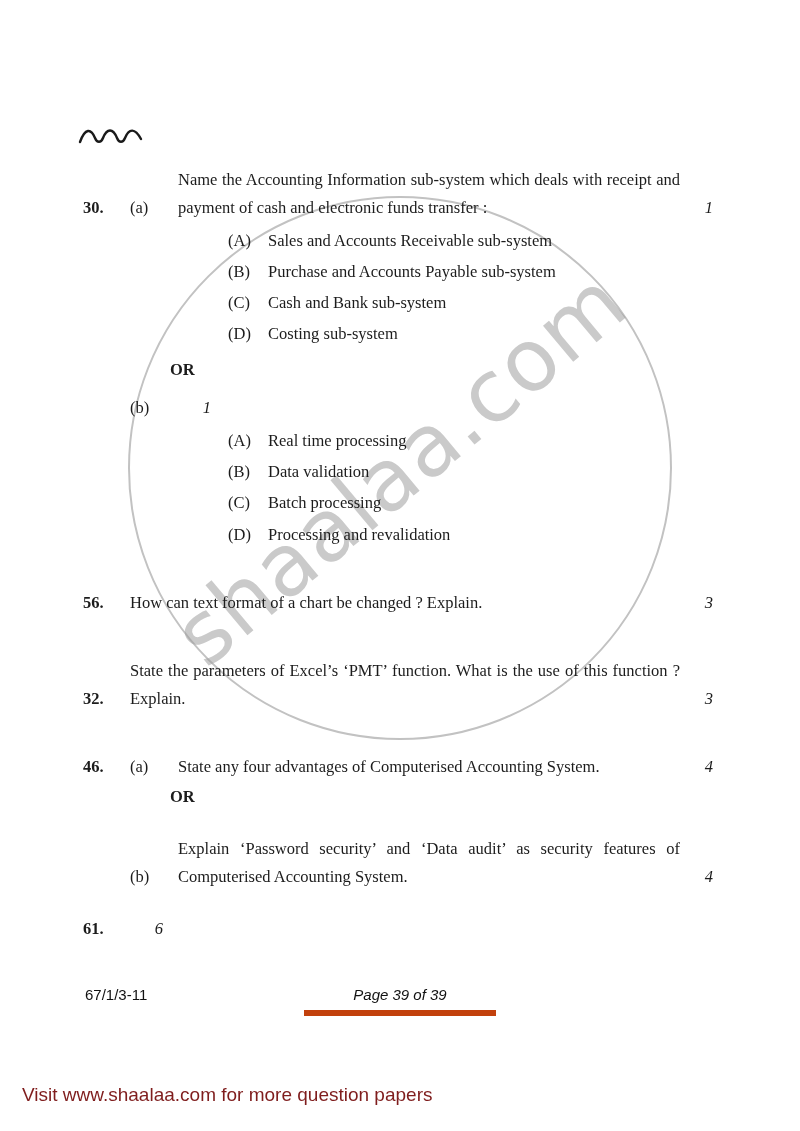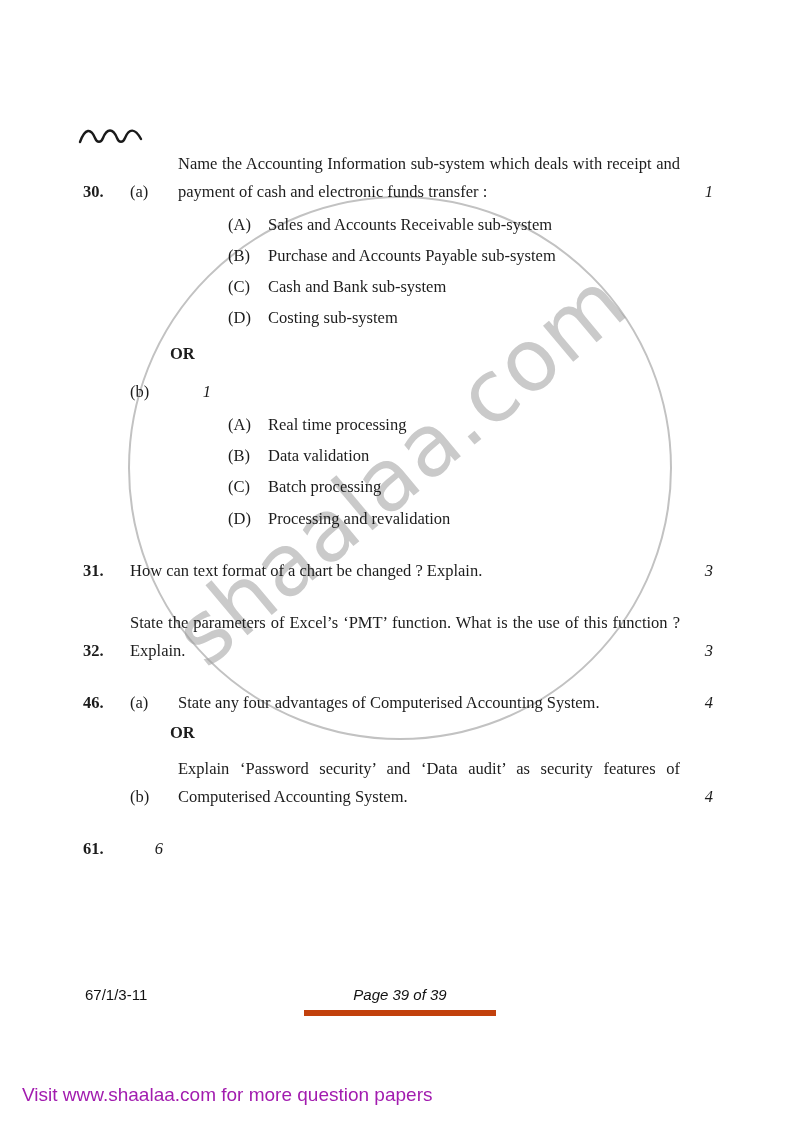--- a/index.html
+++ b/index.html
@@ -53,21 +53,21 @@
   
   .content {
     position: relative;
     z-index: 1;
     padding: 150px 87px 0 83px;
     line-height: 1.7;
   }
   .q-row { display: flex; align-items: flex-end; }
   .q-num { width: 47px; flex: 0 0 47px; font-weight: bold; }
   .part-label { width: 48px; flex: 0 0 48px; }
-  .q-text { flex: 1 1 auto; text-align: justify; }
+  .q-text { flex: 1 1 auto; text-align: justify; margin-top: 16px; }
   .marks {
     width: 33px; flex: 0 0 33px;
     text-align: right;
     font-style: italic;
     align-self: flex-end;
   }
   .opt-row { display: flex; margin-left: 145px; margin-top: 3px; }
   .opt-row.first { margin-top: 5px; }
   .opt-label { width: 40px; flex: 0 0 40px; }
   .opt-text { flex: 1 1 auto; }
@@ -98,21 +98,21 @@
     border-bottom: 6px solid #c2410c;
   }
   
   .banner {
     position: absolute;
     left: 22px;
     top: 1084px;
     z-index: 1;
     font-family: "Liberation Sans", sans-serif;
     font-size: 19px;
-    color: #a21caf;
+    color: #7f1d1d;
   }
 </style>
 </head>
 <body>
 
 <div class="page">
 
   <div class="watermark">
     <div class="wm-circle"></div>
     <div class="wm-text">shaalaa.com</div>
@@ -170,21 +170,21 @@
         <div class="opt-text">Batch processing</div>
       </div>
       <div class="opt-row">
         <div class="opt-label">(D)</div>
         <div class="opt-text">Processing and revalidation</div>
       </div>
     </section>
 
     <section class="q-gap">
       <div class="q-row">
-        <div class="q-num">31.</div>
+        <div class="q-num">56.</div>
         <div class="q-text">How can text format of a chart be changed ? Explain.</div>
         <div class="marks">3</div>
       </div>
     </section>
 
     <section class="q-gap">
       <div class="q-row">
         <div class="q-num">32.</div>
         <div class="q-text">State the parameters of Excel’s ‘PMT’ function. What is the use of this function ? Explain.</div>
         <div class="marks">3</div>

